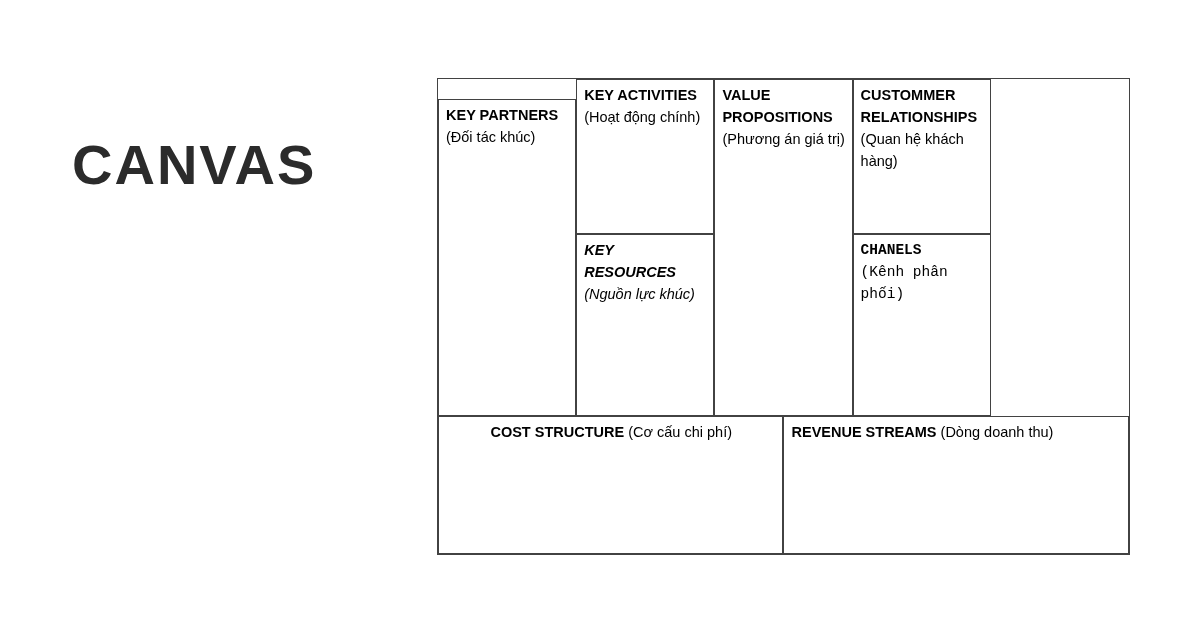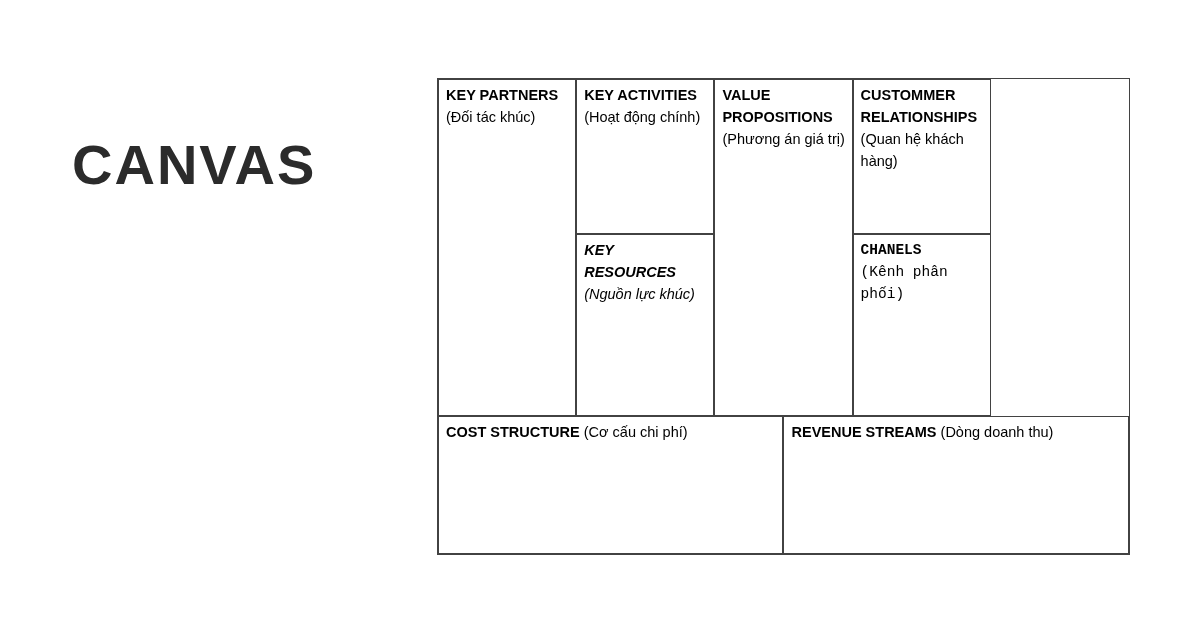--- a/index.html
+++ b/index.html
@@ -29,28 +29,28 @@
     border:1px solid var(--border);
     background:var(--bg);
   }
   .cell{
     border:1px solid var(--border);
     padding:4px 6px 4px 7px;
     font-size:14.5px;line-height:22px;color:var(--text-color);
     overflow:hidden;background:var(--bg);
   }
   .cell .h{font-weight:700;}
-  .c-key-partners{grid-column:1/3;grid-row:1/3;}
+  .c-key-partners{grid-column:1/3;grid-row:1/3;margin-top:20px;}
   .c-key-activities{grid-column:3/5;grid-row:1/2;}
   .c-key-resources{grid-column:3/5;grid-row:2/3;font-style:italic;}
   .c-value-propositions{grid-column:5/7;grid-row:1/3;}
   .c-customer-relationships{grid-column:7/9;grid-row:1/2;}
   .c-chanels{grid-column:7/9;grid-row:2/3;font-family:Liberation Mono, monospace;}
   .c-customer-segments{grid-column:9/11;grid-row:1/3;}
-  .c-cost-structure{grid-column:1/6;grid-row:3/4;}
+  .c-cost-structure{grid-column:1/6;grid-row:3/4;text-align:center;}
   .c-revenue-streams{grid-column:6/11;grid-row:3/4;}
 </style>
 </head>
 <body>
 
 <div class="page">
 
   <div class="title">
     <div>CANVAS</div>
   </div>

